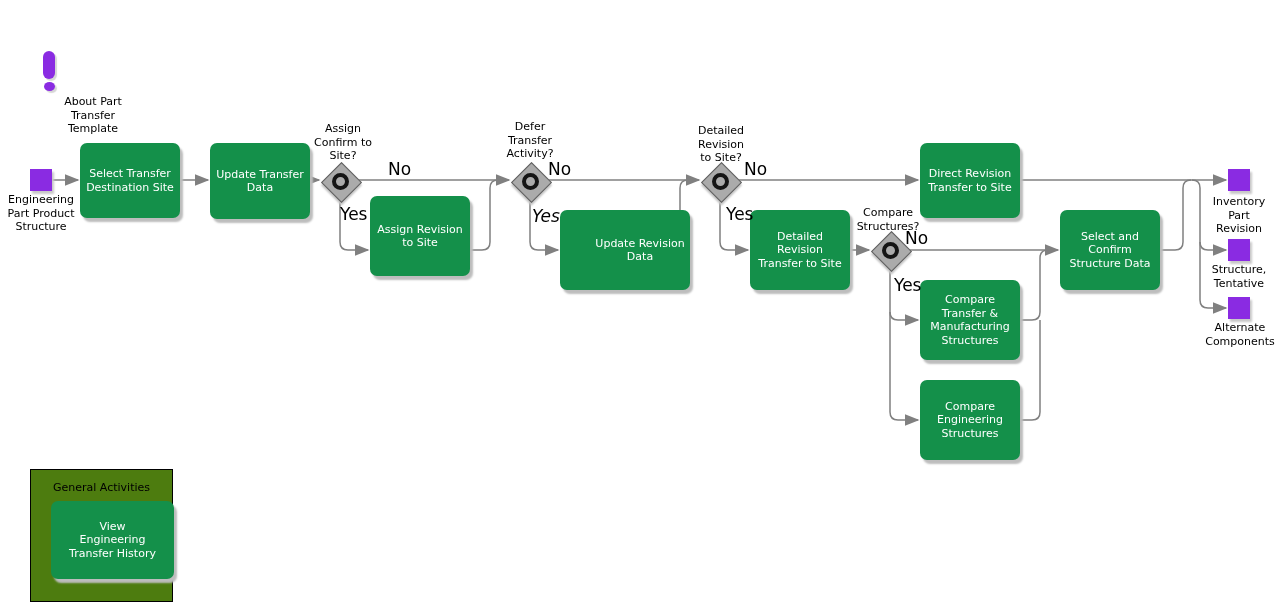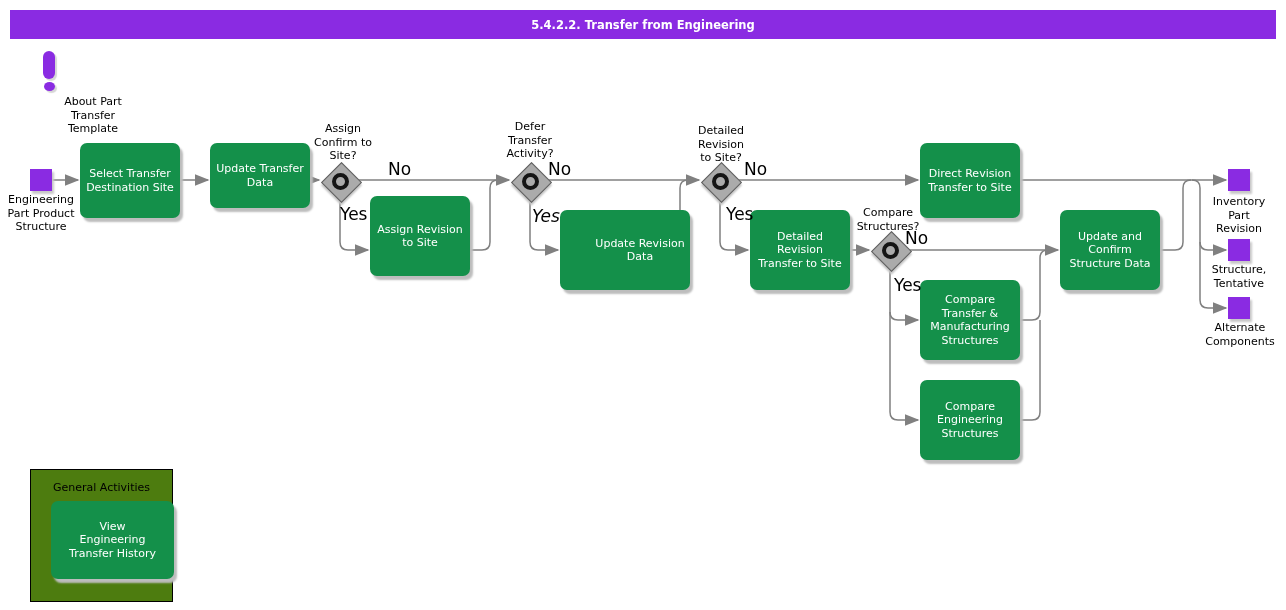--- a/index.html
+++ b/index.html
@@ -90,54 +90,53 @@
     <path class="cline" d="M890,269 V412 Q890,420 898,420 H918" marker-end="url(#ah)"></path>
     <path class="cline" d="M890,312 Q890,320 898,320 H918" marker-end="url(#ah)"></path>
     <path class="cline" d="M1020,320 H1032 Q1040,320 1040,312 V258 Q1040,250 1048,250"></path>
     <path class="cline" d="M1020,420 H1032 Q1040,420 1040,412 V320"></path>
     <path class="cline" d="M1020,180 H1226" marker-end="url(#ah)"></path>
     <path class="cline" d="M1160,250 H1175 Q1183,250 1183,242 V188 Q1183,180 1191,180"></path>
     <path class="cline" d="M1192,180 Q1200,180 1200,188 V300 Q1200,308 1208,308 H1226" marker-end="url(#ah)"></path>
     <path class="cline" d="M1200,242 Q1200,250 1208,250 H1226" marker-end="url(#ah)"></path>
   </svg>
 
-  <div class="title-bar">5.4.2.2. Transfer from Engineering</div>
 
   <div class="excl-bar"></div>
   <div class="excl-dot"></div>
   <div class="lbl" style="left:0px;top:95px;width:98px;padding-left:44px;">About Part
 Transfer
 Template</div>
 
   <div class="event" style="left:30px;top:169px;"></div>
   <div class="lbl" style="left:-9px;top:193px;width:100px;">Engineering
 Part Product
 Structure</div>
 
   <div class="task" style="left:80px;top:143px;width:100px;height:75px;text-align:center;">Select Transfer
 Destination Site</div>
-  <div class="task" style="left:210px;top:143px;width:100px;height:65px;">Update Transfer
+  <div class="task" style="left:210px;top:143px;width:100px;height:76px;">Update Transfer
 Data</div>
   <div class="task" style="left:370px;top:196px;width:100px;height:80px;">Assign Revision
 to Site</div>
   <div class="task" style="left:560px;top:210px;width:100px;height:80px;padding-left:30px;">Update Revision
 Data</div>
   <div class="task" style="left:750px;top:210px;width:100px;height:80px;">Detailed
 Revision
 Transfer to Site</div>
   <div class="task" style="left:920px;top:143px;width:100px;height:75px;">Direct Revision
 Transfer to Site</div>
   <div class="task" style="left:920px;top:280px;width:100px;height:80px;">Compare
 Transfer &amp;
 Manufacturing
 Structures</div>
   <div class="task" style="left:920px;top:380px;width:100px;height:80px;">Compare
 Engineering
 Structures</div>
-  <div class="task" style="left:1060px;top:210px;width:100px;height:80px;">Update and
+  <div class="task" style="left:1060px;top:210px;width:100px;height:80px;">Select and
 Confirm
 Structure Data</div>
 
   <div class="gw" style="left:326.5px;top:167.5px;"></div>
   <div class="gc" style="left:331.5px;top:172.5px;"></div>
   <div class="lbl" style="left:283px;top:122px;width:120px;">Assign
 Confirm to
 Site?</div>
   <div class="yn" style="left:388px;top:163px;">No</div>
   <div class="yn" style="left:340px;top:208px;">Yes</div>

